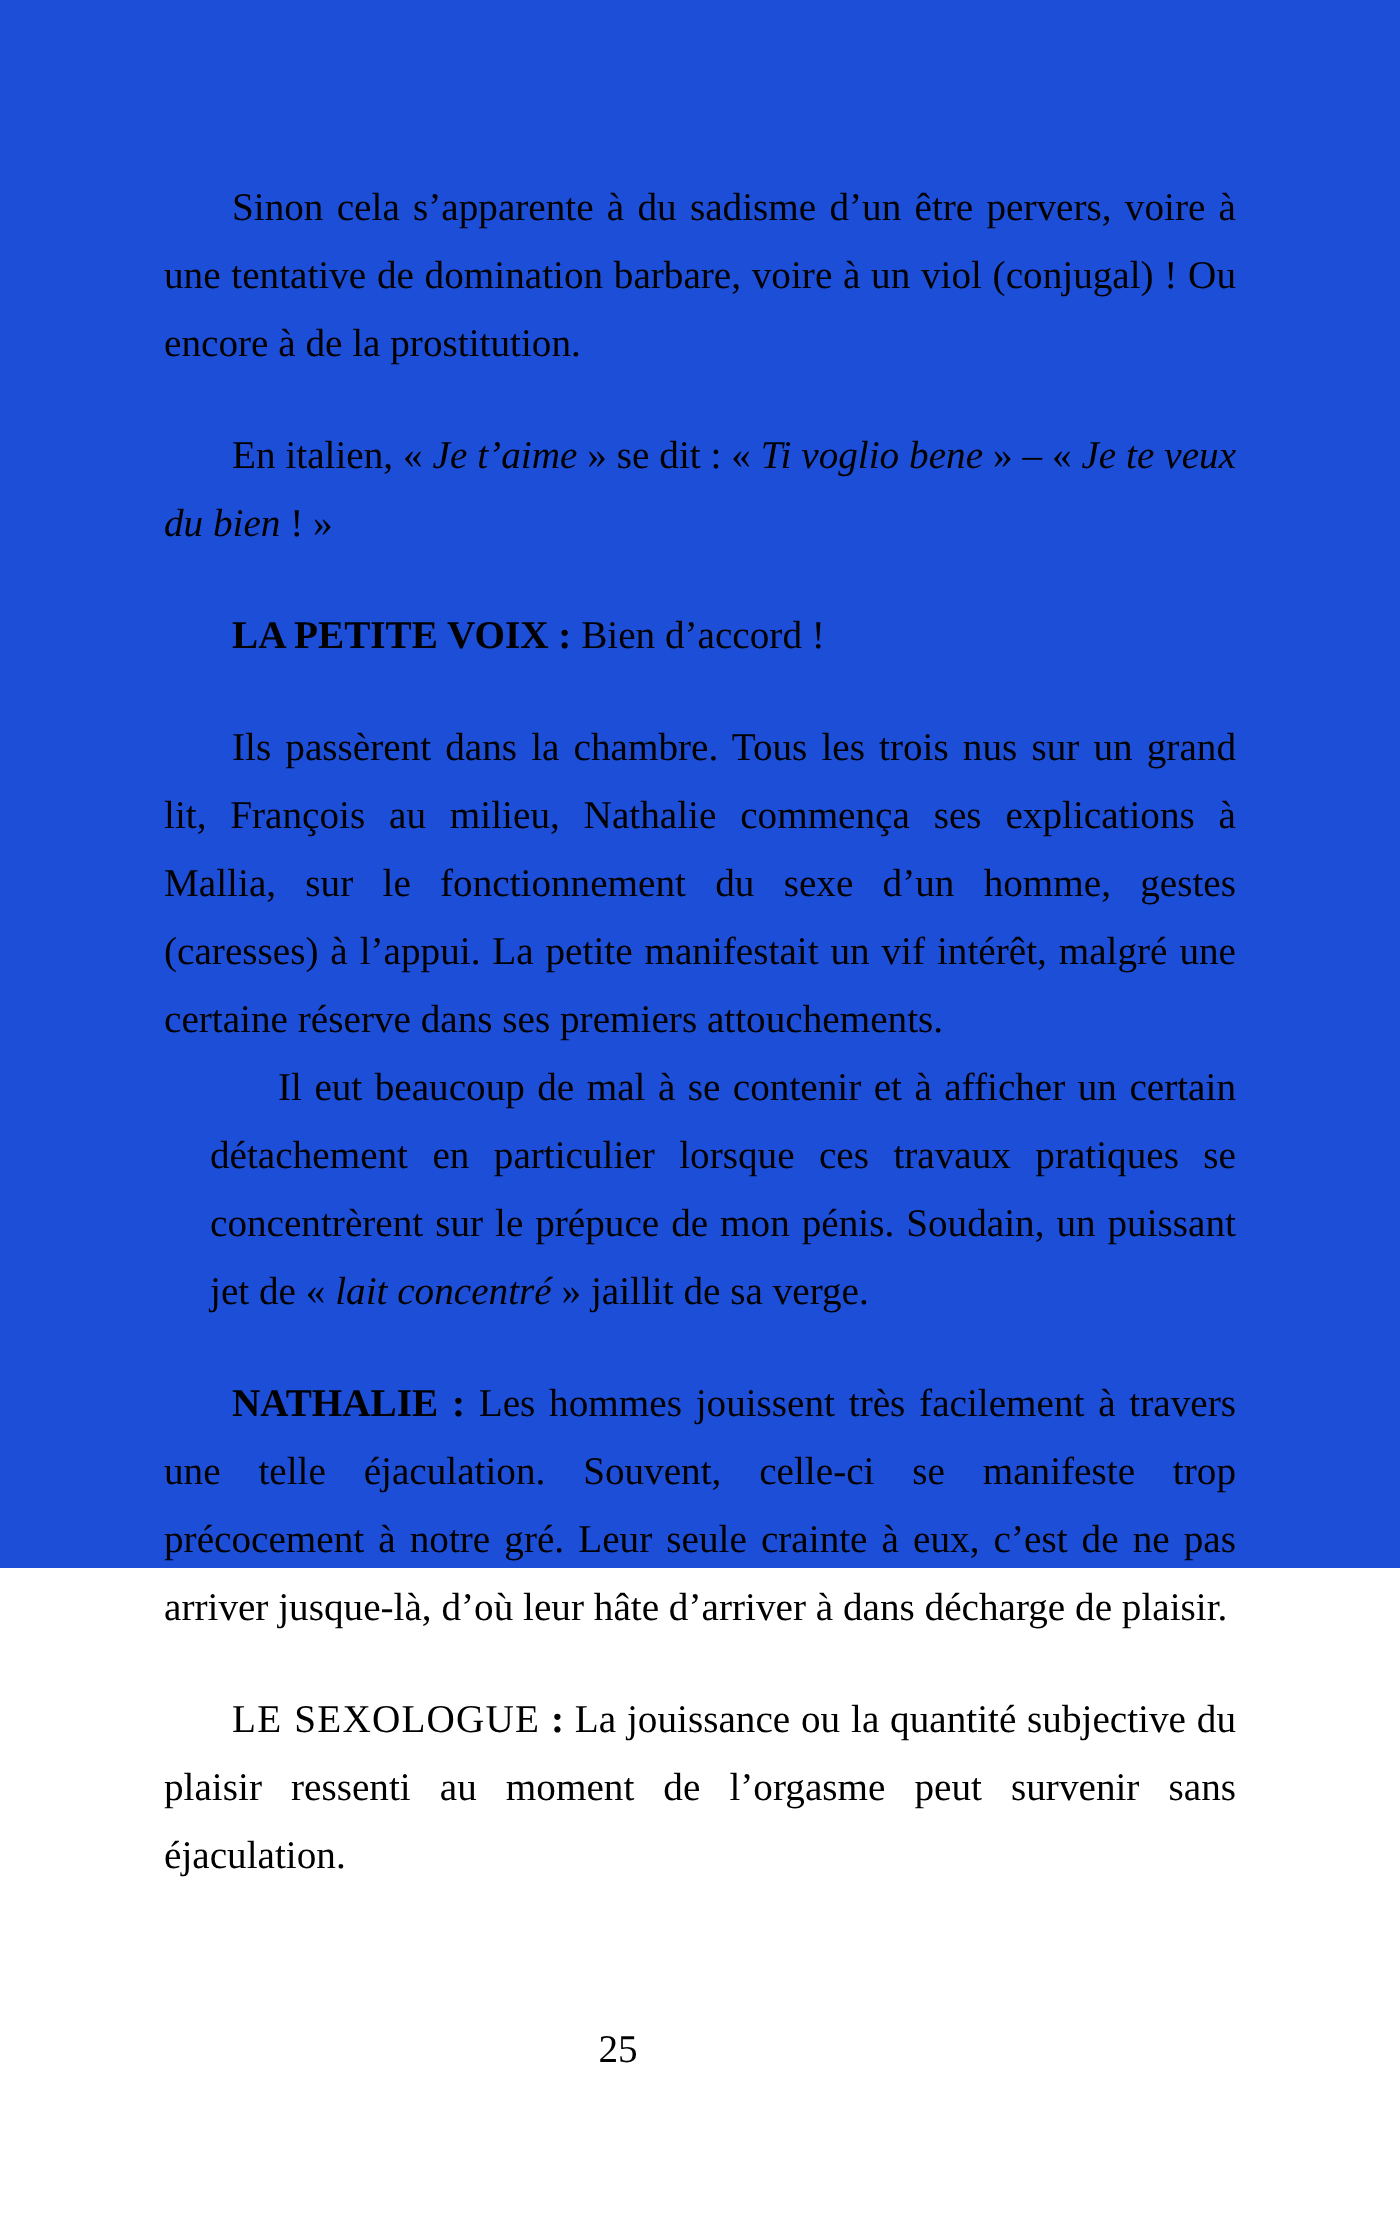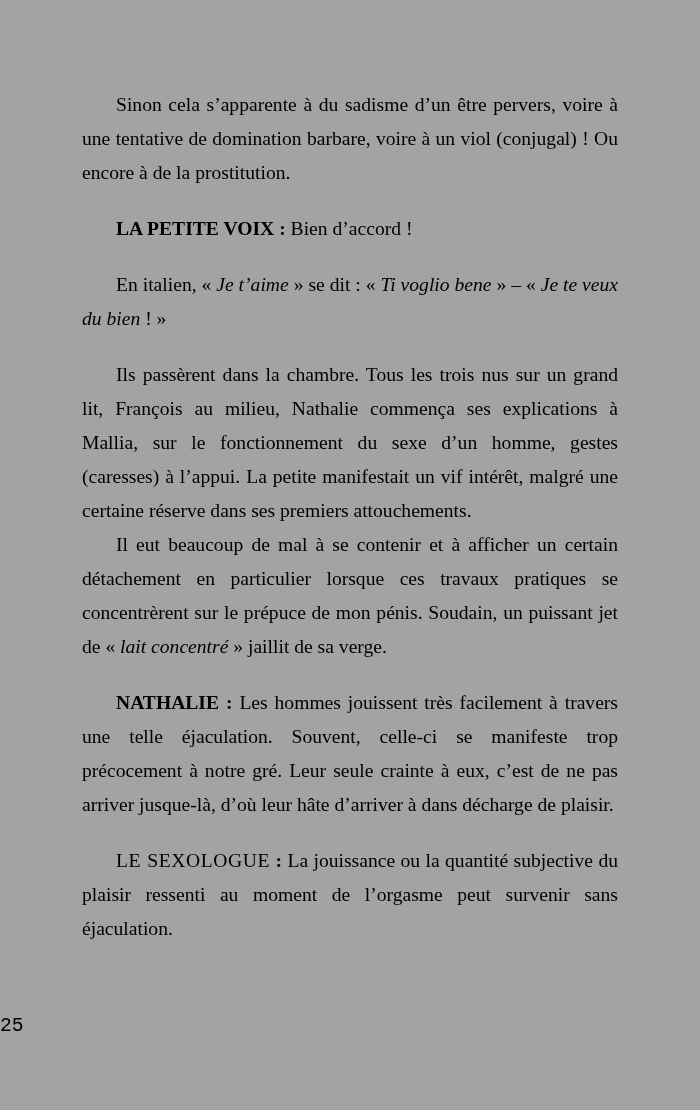--- a/index.html
+++ b/index.html
@@ -13,22 +13,22 @@
     position: relative;
     font-family: "Liberation Serif", "DejaVu Serif", serif;
     color: #000000;
     overflow: hidden;
   }
   .page {
     position: absolute;
     left: 0;
     top: 0;
     width: 700px;
-    height: 1110px;
-    background: #a3a3a3;
+    height: 784px;
+    background: #1d4ed8;
   }
   .text-block {
     position: absolute;
     left: 82px;
     top: 88px;
     width: 536px;
   }
   p.para {
     margin: 0;
     font-size: 19.6px;
@@ -37,59 +37,60 @@
     text-justify: inter-word;
     text-indent: 34px;
     -webkit-hyphens: none;
     hyphens: none;
   }
   p.para.gap {
     margin-top: 22px;
   }
   p.para.nogap {
     margin-top: 0;
+    margin-left: 23px;
   }
   .speaker {
     font-weight: bold;
   }
   .speaker-wide {
     font-weight: normal;
     letter-spacing: 0.6px;
   }
   .it {
     font-style: italic;
   }
   .page-number {
     position: absolute;
     left: 0;
     top: 1012px;
     width: 618px;
-    text-align: left;
+    text-align: center;
     font-size: 19.6px;
     line-height: 28px;
-    font-family: Liberation Mono, monospace;
+    font-family: Liberation Serif, serif;
   }
 </style>
 </head>
 <body>
 
 <div class="page">
 
   <div class="text-block">
 
     <p class="para">
       <span>Sinon cela s’apparente à du sadisme d’un être pervers, voire à une tentative de domination barbare, voire à un viol (conjugal) ! Ou encore à de la prostitution.</span>
     </p>
 
     <p class="para gap">
-      <span class="speaker">LA PETITE VOIX</span><span class="speaker"> : </span><span>Bien d’accord !</span>
+      <span>En italien, </span><span>« </span><span class="it">Je t’aime</span><span> »</span><span> se dit : </span><span>« </span><span class="it">Ti voglio bene</span><span> » – « </span><span class="it">Je te veux du bien</span><span> ! »</span>
     </p>
 
     <p class="para gap">
-      <span>En italien, </span><span>« </span><span class="it">Je t’aime</span><span> »</span><span> se dit : </span><span>« </span><span class="it">Ti voglio bene</span><span> » – « </span><span class="it">Je te veux du bien</span><span> ! »</span>
+      <span class="speaker">LA PETITE VOIX</span><span class="speaker"> : </span><span>Bien d’accord !</span>
     </p>
 
     <p class="para gap">
       <span>Ils passèrent dans la chambre. Tous les trois nus sur un grand lit, François au milieu, Nathalie commença ses explications à Mallia, sur le fonctionnement du sexe d’un homme, gestes (caresses) à l’appui. La petite manifestait un vif intérêt, malgré une certaine réserve dans ses premiers attouchements.</span>
     </p>
 
     <p class="para nogap">
       <span>Il eut beaucoup de mal à se contenir et à afficher un certain détachement en particulier lorsque ces travaux pratiques se concentrèrent sur le prépuce de mon pénis. Soudain, un puissant jet de « </span><span class="it">lait concentré</span><span> » jaillit de sa verge.</span>
     </p>
 

